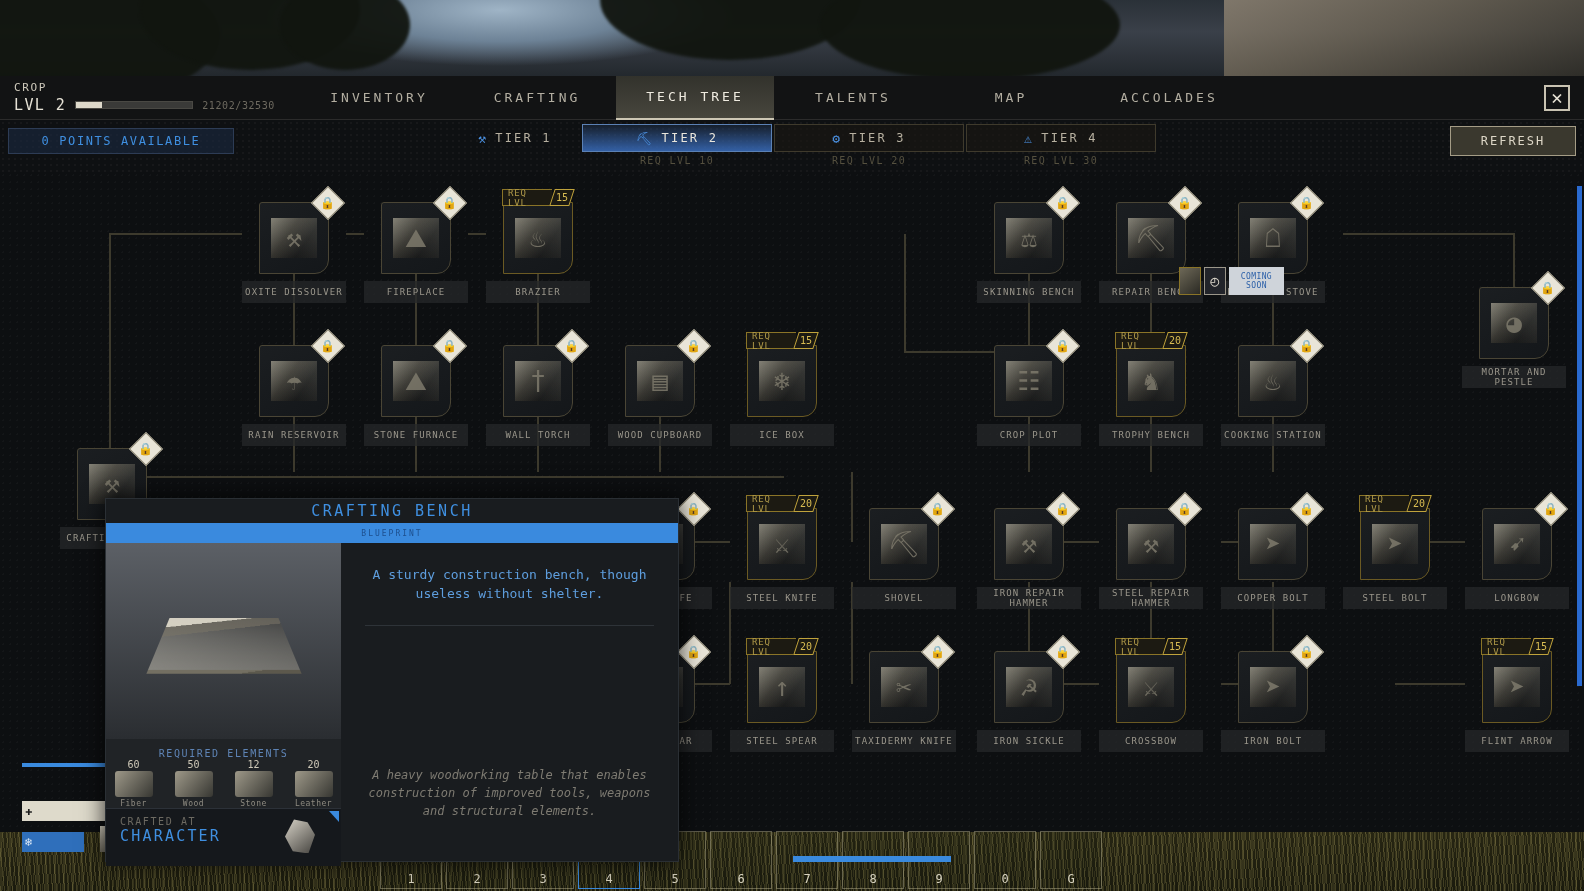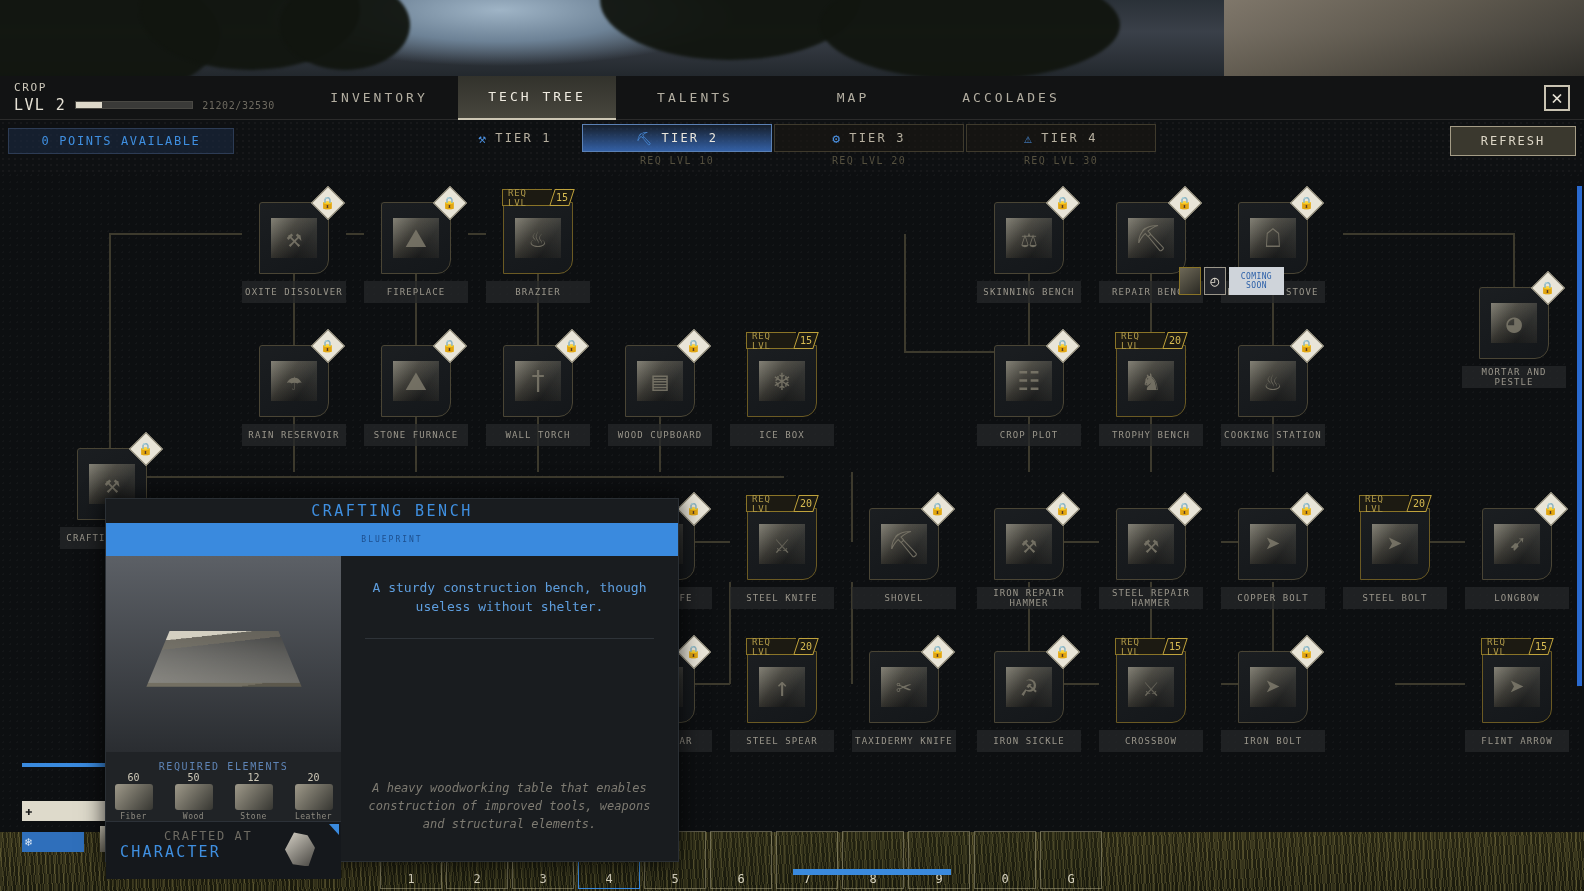--- a/index.html
+++ b/index.html
@@ -200,21 +200,21 @@
   .popup {
     position: absolute; left: 105px; top: 498px; width: 574px; height: 364px;
     background: #191c1f; border: 1px solid #2a2f34; z-index: 20;
     box-shadow: 0 0 22px rgba(0,0,0,.8);
   }
   .popup-title {
     height: 24px; display: flex; align-items: center; justify-content: center;
     font-size: 15px; letter-spacing: 2.5px; color: #3f8fe0;
   }
   .popup-band {
-    height: 33px; background: #3a8ade;
+    height: 20px; background: #3a8ade;
     display: flex; align-items: center; justify-content: center;
     font-size: 8px; letter-spacing: 2px; color: #1d4f8e;
   }
   .popup-body { display: flex; height: 323px; }
   .popup-left { width: 235px; background: #202326; display: flex; flex-direction: column; }
   .popup-img {
     height: 198px; background: linear-gradient(180deg, #5c6066 0%, #2a2d31 100%);
     display: flex; align-items: center; justify-content: center;
   }
   .bench-art {
@@ -236,21 +236,21 @@
     width: 38px; height: 26px; margin: 1px auto 2px;
     background: linear-gradient(130deg, rgba(200,192,170,.75), rgba(70,68,58,.6));
     border-radius: 3px;
   }
   .req-nm { font-size: 8px; letter-spacing: .5px; color: #8d8a80; }
   .craftedat {
     margin-top: auto; height: 58px; background: #15181c;
     border-top: 1px solid #2c3138; position: relative;
     padding: 7px 0 0 14px;
   }
-  .craftedat .lab { font-size: 12px; letter-spacing: 1.6px; color: #6d6a62; margin-left: 44px; }
+  .craftedat .lab { font-size: 10px; letter-spacing: 1.6px; color: #6d6a62; }
   .craftedat .val { font-size: 15px; letter-spacing: 2.2px; color: #3f8fe0; }
   .craftedat .ava {
     position: absolute; right: 26px; top: 10px; width: 30px; height: 34px;
     background: linear-gradient(140deg, rgba(225,220,208,.95), rgba(90,86,78,.7));
     clip-path: polygon(30% 0,75% 8%,100% 45%,78% 100%,26% 94%,0 50%);
   }
   .craftedat .arrow {
     position: absolute; right: 2px; top: 2px;
     width: 0; height: 0; border-left: 10px solid transparent;
     border-top: 11px solid #3a8ade;
@@ -326,20 +326,21 @@
       <div class="player-lvlrow">
         <span class="player-lvl">LVL 2</span>
         <span class="xp-track">
           <span class="xp-fill" id="xp-fill" style="width: 22%;"></span>
         </span>
         <span class="xp-text">21202/32530</span>
       </div>
     </div>
     <div class="tabs" id="tabs">
         <div class="tab">INVENTORY</div>
+        <div class="tab">CRAFTING</div>
         <div class="tab active">TECH TREE</div>
         <div class="tab">TALENTS</div>
         <div class="tab">MAP</div>
         <div class="tab">ACCOLADES</div>
       </div>
     <div class="close-btn">✕</div>
   </div>
 
   <div class="tierbar">
     <div class="points-pill">0 POINTS AVAILABLE</div>

